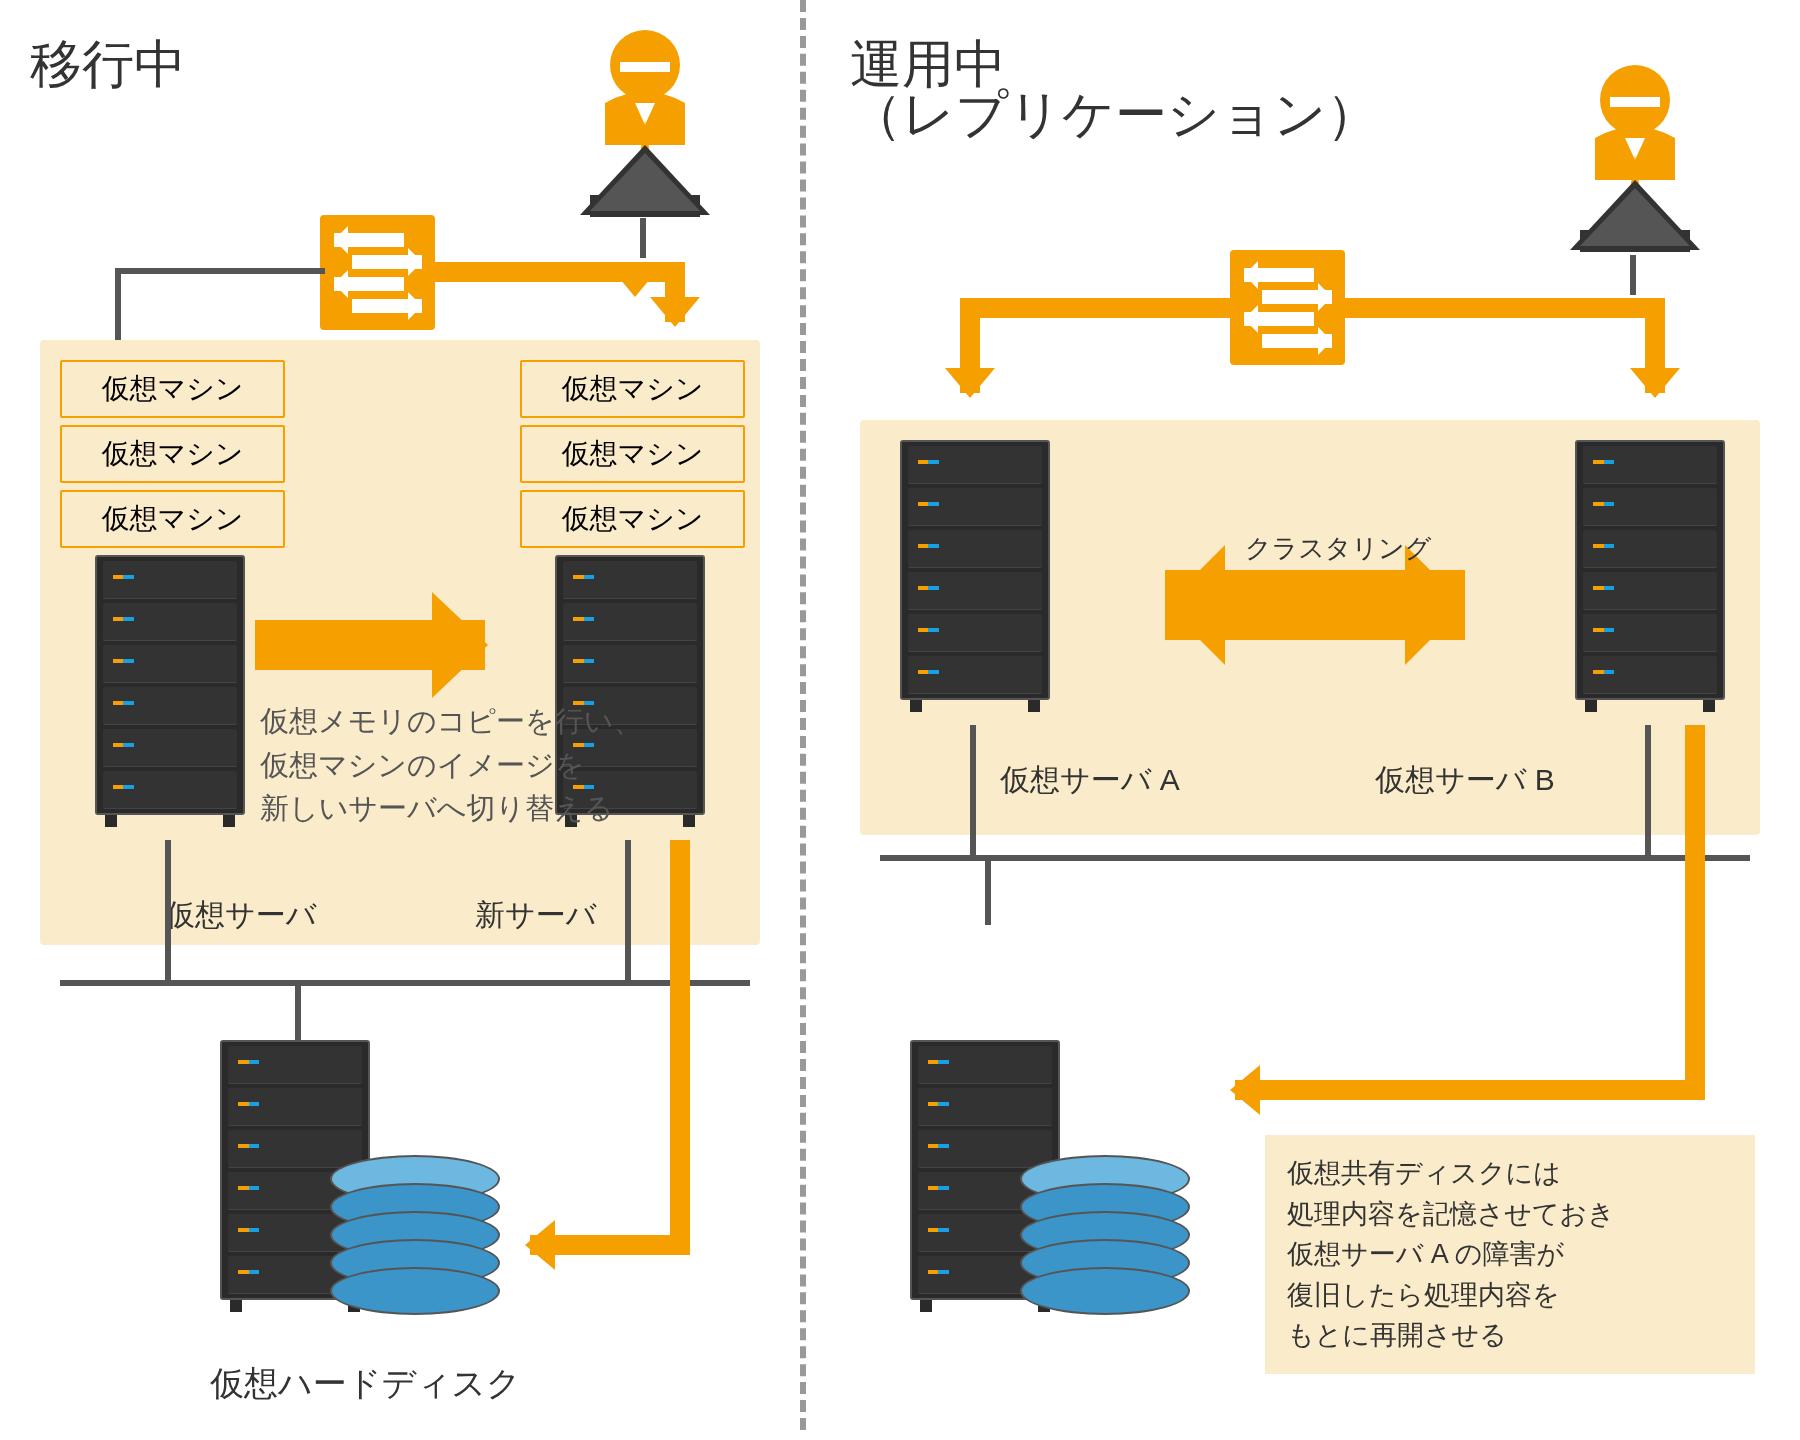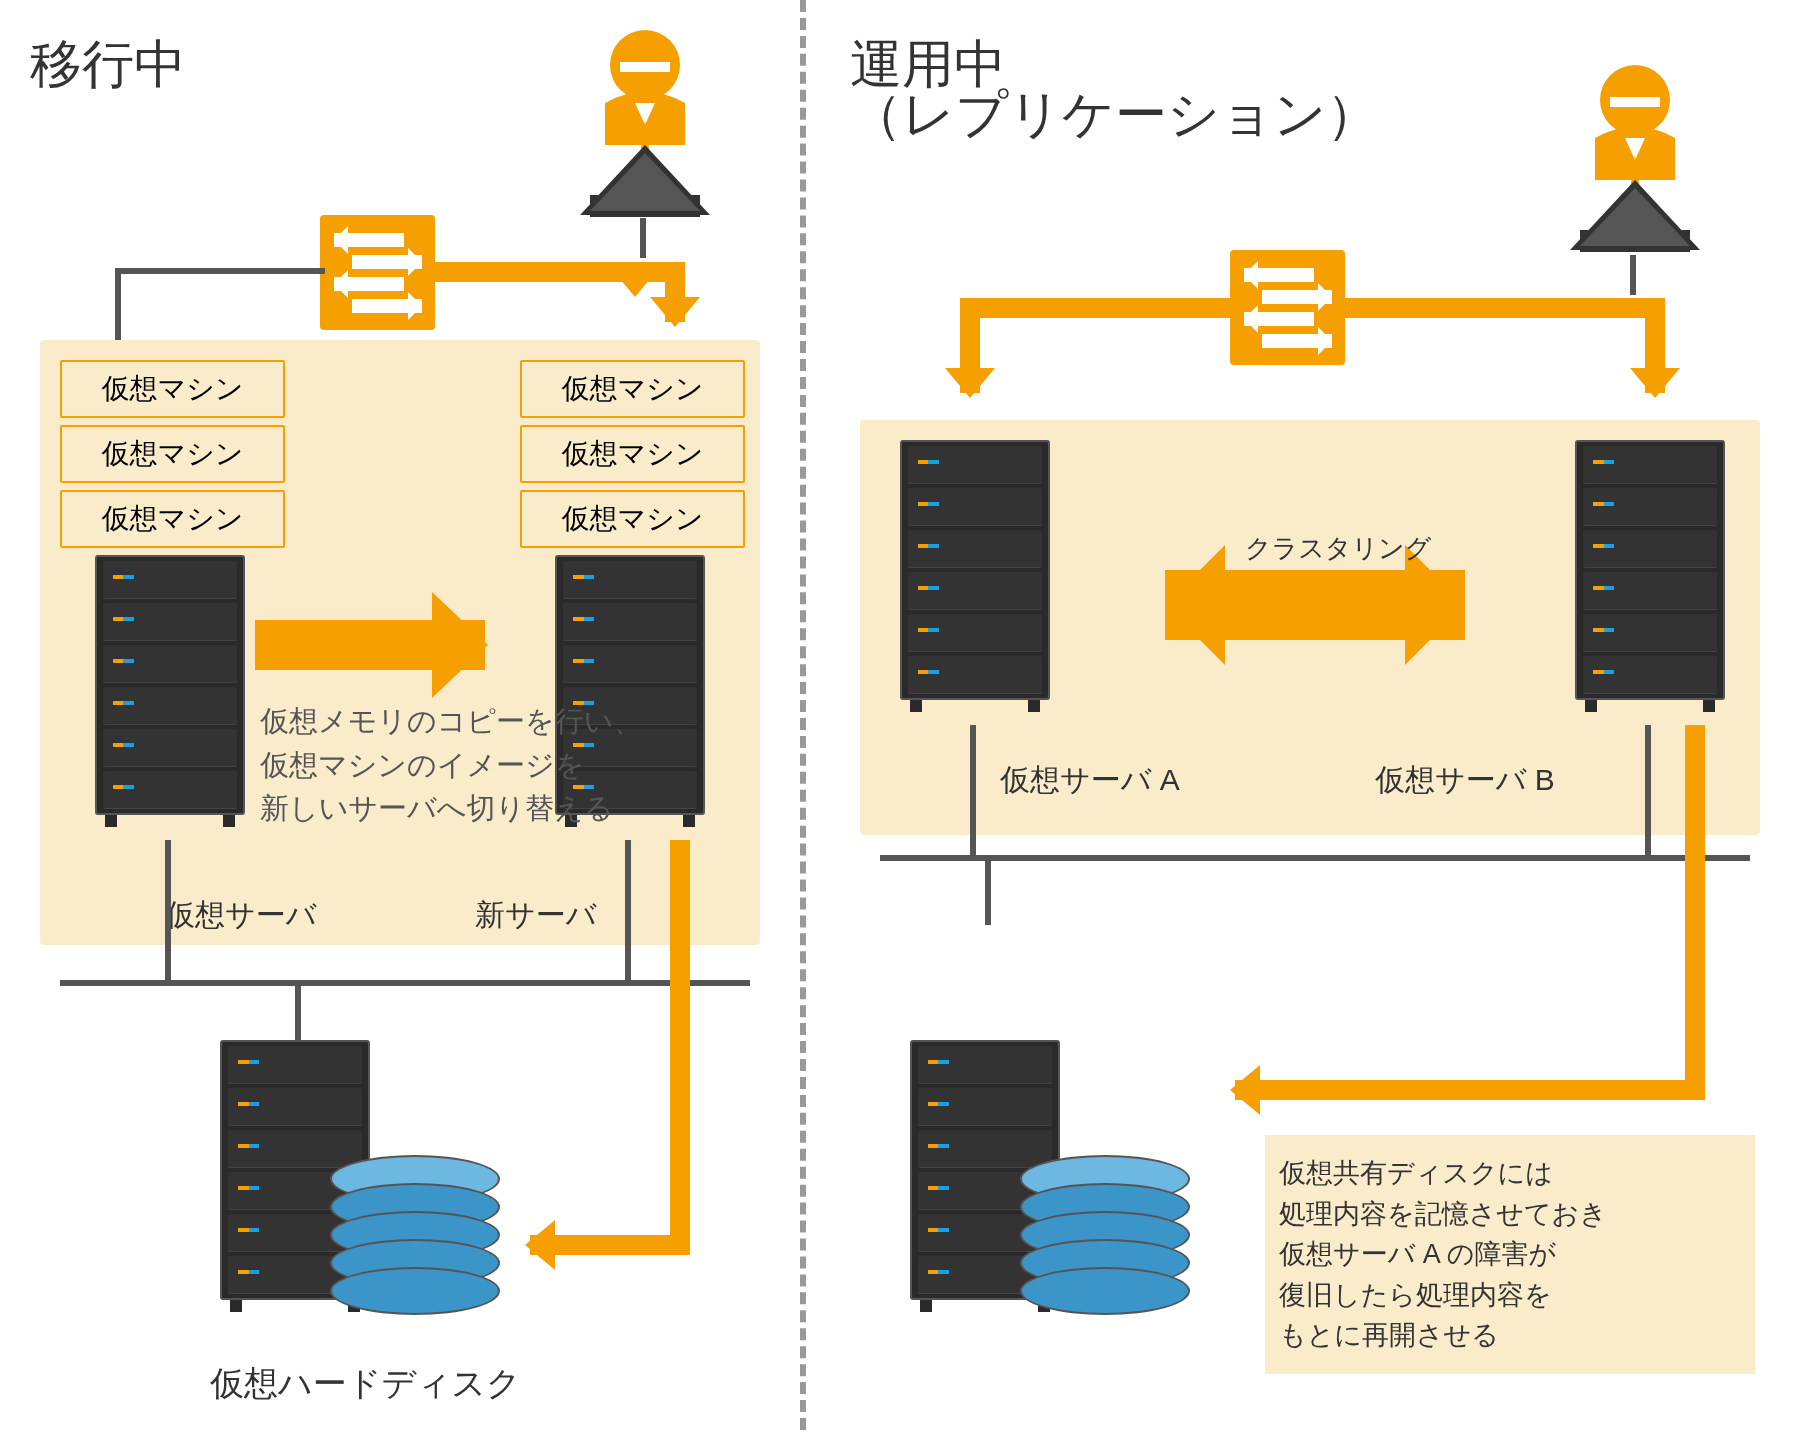--- a/index.html
+++ b/index.html
@@ -55,21 +55,21 @@
   .line-h { position:absolute; height:6px; background:#555; }
   .line-v { position:absolute; width:6px; background:#555; }
 
   .caption { position:absolute; font-size: 28px; color:#333; line-height:1.4; }
 
   
   .starburst { position:absolute; width:150px; height:150px; }
   .starburst svg { width:100%; height:100%; }
   .starburst .sb-text { position:absolute; top:50%; left:50%; transform:translate(-50%,-50%); font-size:34px; font-weight:bold; color:#333; }
 
-  .callout { position:absolute; background:#FAECCA; padding: 18px 14px; font-size:27px; line-height:1.5; color:#333; }
+  .callout { position:absolute; background:#FAECCA; padding: 18px 22px; font-size:27px; line-height:1.5; color:#333; }
   .desc { position:absolute; font-size:29px; line-height:1.5; color:#555; }
 
   .server-label { position:absolute; font-size:30px; color:#333; }
 </style>
 </head>
 <body>
 
 <div class="divider"></div>
 
 <div class="panel-left">

